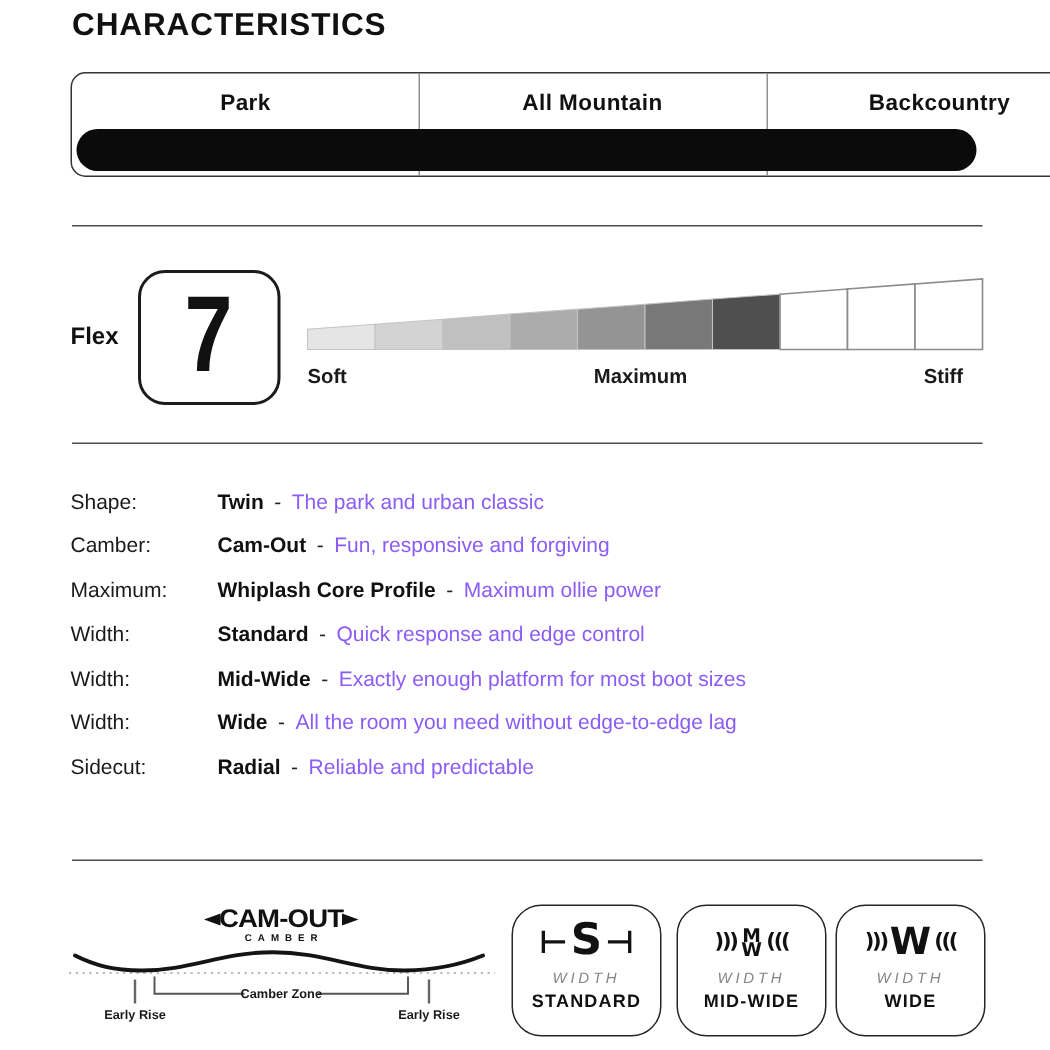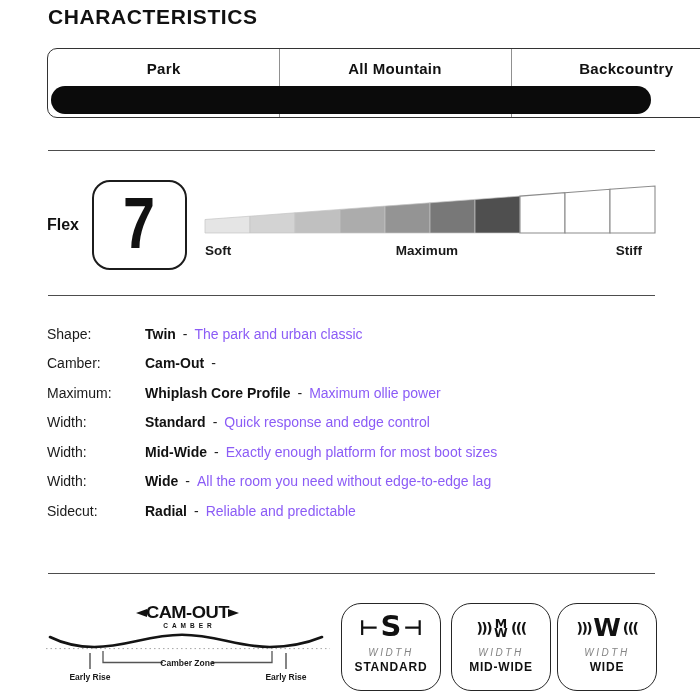--- a/index.html
+++ b/index.html
@@ -126,20 +126,21 @@
   <div class="spec-row">
     <span class="spec-label">Shape:</span>
     <span class="spec-term">Twin</span>
     <span class="spec-dash">-</span>
     <span class="spec-desc">The park and urban classic</span>
   </div>
   <div class="spec-row">
     <span class="spec-label">Camber:</span>
     <span class="spec-term">Cam-Out</span>
     <span class="spec-dash">-</span>
+    <span class="spec-desc">Fun, responsive and forgiving</span>
   </div>
   <div class="spec-row">
     <span class="spec-label">Maximum:</span>
     <span class="spec-term">Whiplash Core Profile</span>
     <span class="spec-dash">-</span>
     <span class="spec-desc">Maximum ollie power</span>
   </div>
   <div class="spec-row">
     <span class="spec-label">Width:</span>
     <span class="spec-term">Standard</span>

